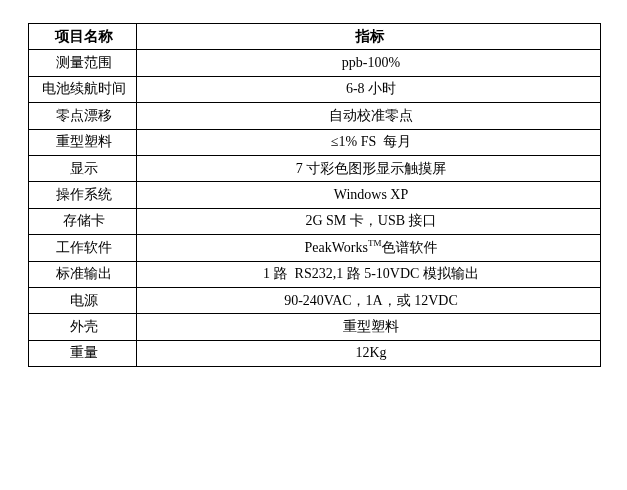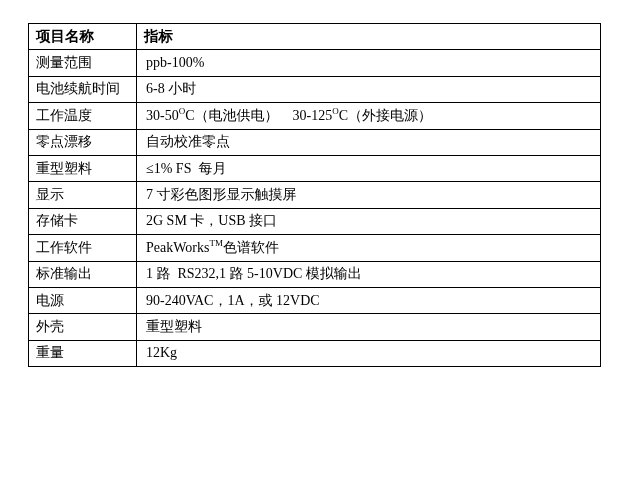--- a/index.html
+++ b/index.html
@@ -28,21 +28,21 @@
   }
   table.spec-table col.c1 { width: 108px; }
   table.spec-table col.c2 { width: 464px; }
   table.spec-table th,
   table.spec-table td {
     border: 1px solid #000000;
     height: 25.4px;
     padding: 0 4px 0 7px;
     font-size: 14px;
     line-height: 1.15;
-    text-align: left;
+    text-align: center;
     vertical-align: middle;
     white-space: pre-wrap;
     overflow: hidden;
     margin-top: 32px;
   }
   table.spec-table th {
     font-weight: bold;
     font-size: 14.5px;
   }
   table.spec-table td.value-cell {
@@ -72,34 +72,34 @@
     <tbody>
         <tr>
           <td>测量范围</td>
           <td class="value-cell"><span>ppb-100%</span></td>
         </tr>
         <tr>
           <td>电池续航时间</td>
           <td class="value-cell"><span>6-8 小时</span></td>
         </tr>
         <tr>
-          <td>工作温度</td>
-          <td class="value-cell"><span>30-50</span><sup>O</sup><span>C（电池供电）    30-125</span><sup>O</sup><span>C（外接电源）</span></td>
-        </tr>
-        <tr>
           <td>零点漂移</td>
           <td class="value-cell"><span>自动校准零点</span></td>
         </tr>
         <tr>
           <td>重型塑料</td>
           <td class="value-cell"><span>≤1% FS  每月</span></td>
         </tr>
         <tr>
           <td>显示</td>
           <td class="value-cell"><span>7 寸彩色图形显示触摸屏</span></td>
+        </tr>
+        <tr>
+          <td>操作系统</td>
+          <td class="value-cell"><span>Windows XP</span></td>
         </tr>
         <tr>
           <td>存储卡</td>
           <td class="value-cell"><span>2G SM 卡，USB 接口</span></td>
         </tr>
         <tr>
           <td>工作软件</td>
           <td class="value-cell"><span>PeakWorks</span><sup>TM</sup><span>色谱软件</span></td>
         </tr>
         <tr>

